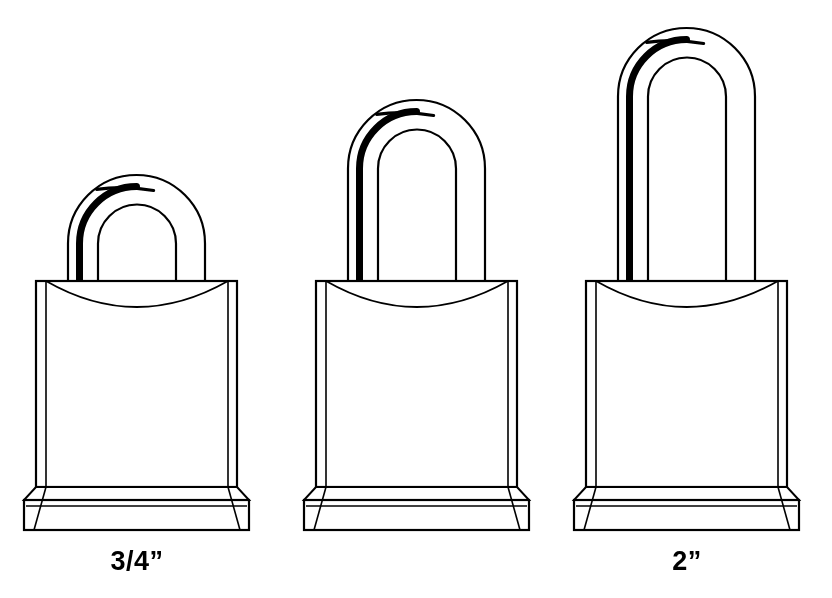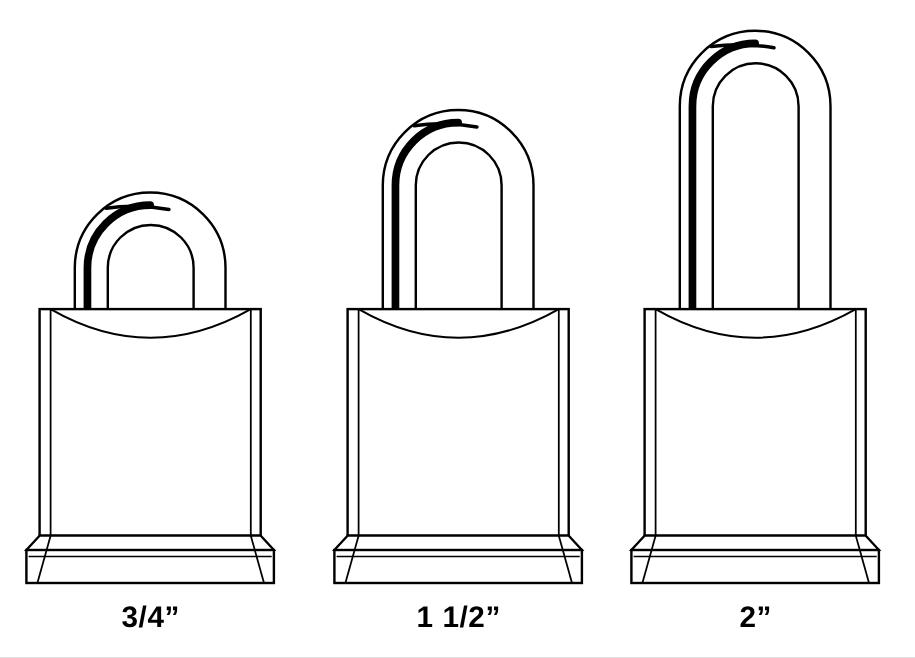--- a/index.html
+++ b/index.html
@@ -8,21 +8,21 @@
     padding: 0;
     background: #ffffff;
   }
   body {
     font-family: "Liberation Sans", sans-serif;
   }
   #diagram-root {
     position: relative;
     width: 832px;
     height: 598px;
-    background: #a3a3a3;
+    background: #bef264;
     overflow: hidden;
   }
   #padlock-canvas {
     position: absolute;
     left: 0;
     top: 0;
     width: 832px;
     height: 598px;
     display: block;
   }
@@ -106,16 +106,15 @@
             <rect x="574" y="500" width="225" height="30" fill="#ffffff" stroke="#000000" stroke-width="2.2"></rect>
             <line x1="596" y1="487" x2="584" y2="530" stroke="#000000" stroke-width="1.6"></line>
             <line x1="778" y1="487" x2="790" y2="530" stroke="#000000" stroke-width="1.6"></line>
             <line x1="576" y1="506" x2="797" y2="506" stroke="#000000" stroke-width="1.4"></line>
           </g>
         </g>
       </g>
   </svg>
 
   <div class="lock-label" id="label-0">3/4”</div>
-  <div class="lock-label" id="label-1">1 1/2”</div>
   <div class="lock-label" id="label-2">2”</div>
 
 </div>
 
 </body></html>

